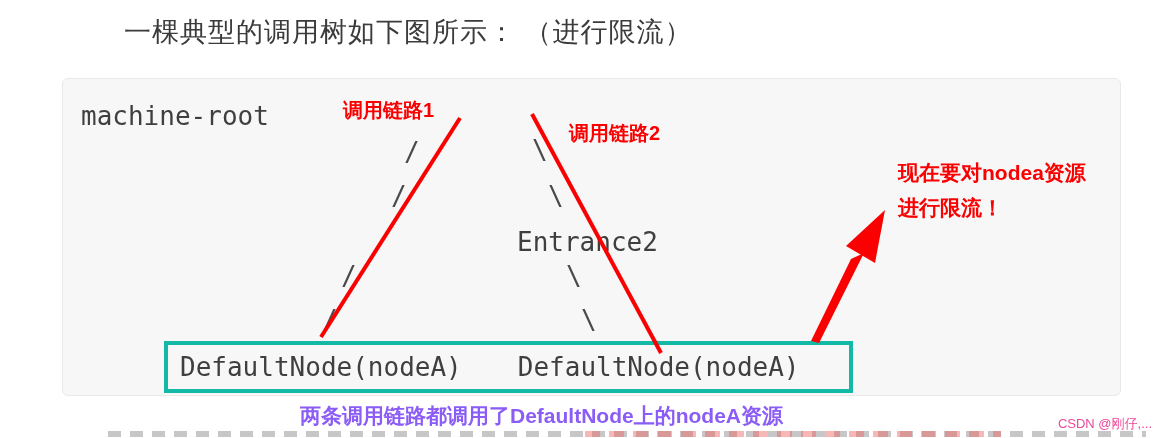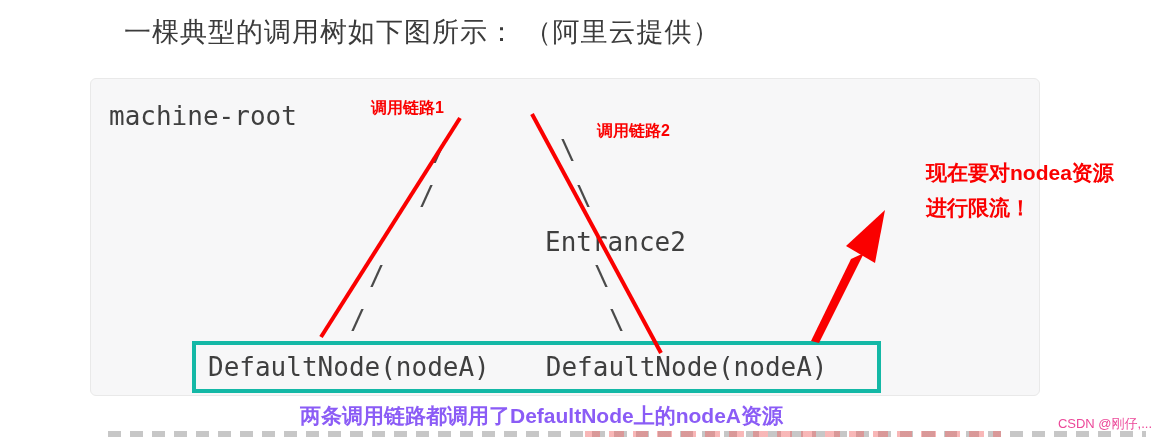--- a/index.html
+++ b/index.html
@@ -7,35 +7,34 @@
     position:relative;width:1156px;height:438px;overflow:hidden;
     background:#ffffff;font-family:"Liberation Sans",sans-serif;
   }
   .abs{position:absolute;}
   
   #title{
     left:124px;top:14px;font-size:27px;color:#3b3b3b;letter-spacing:1px;
   }
   
   #panel{
-    left:62px;top:78px;width:950px;height:318px;
+    left:62px;top:78px;width:1059px;height:318px;
     background:#f7f7f8;border:1px solid #e9e9e9;border-radius:6px;
     box-sizing:border-box;
-    margin-left:28px;
   }
   .mono{
     font-family:"DejaVu Sans Mono","Liberation Mono",monospace;
     font-size:26px;color:#3f3f3f;white-space:pre;line-height:1;
   }
   .tick{
     font-family:"DejaVu Sans Mono","Liberation Mono",monospace;
     font-size:26px;color:#4a4a4a;line-height:1;
   }
   .red-label{
-    color:#fa0000;font-weight:bold;font-size:16px;line-height:1;white-space:nowrap;
+    color:#fa0000;font-weight:bold;font-size:20px;line-height:1;white-space:nowrap;
   }
   .red-note{
     color:#fa0000;font-weight:bold;font-size:21px;line-height:1;white-space:nowrap;
   }
   
   #node-box{
     left:101px;top:262px;width:689px;height:52px;box-sizing:border-box;
     border:4px solid #14b8a6;display:flex;align-items:center;
     padding-left:12px;gap:56px;
   }
@@ -62,21 +61,21 @@
   #clipped-line .seg-red{
     position:absolute;left:46%;top:0;width:40%;height:6px;opacity:.45;
     background:repeating-linear-gradient(90deg,#f06060 0 15px,transparent 15px 24px);
   }
 </style>
 </head>
 <body>
 
 <div id="canvas">
 
-  <div id="title" class="abs">一棵典型的调用树如下图所示： （阿里云提供）</div>
+  <div id="title" class="abs">一棵典型的调用树如下图所示： （进行限流）</div>
 
   <div id="panel" class="abs">
 
     <span class="abs mono" style="left:18px;top:24px;">machine-root</span>
 
     <span class="abs red-label" style="left:280px;top:21px;">调用链路1</span>
     <span class="abs red-label" style="left:506px;top:44px;">调用链路2</span>
 
     <span class="abs tick" style="left:341px;top:60px;">/</span>
     <span class="abs tick" style="left:328px;top:104px;">/</span>

